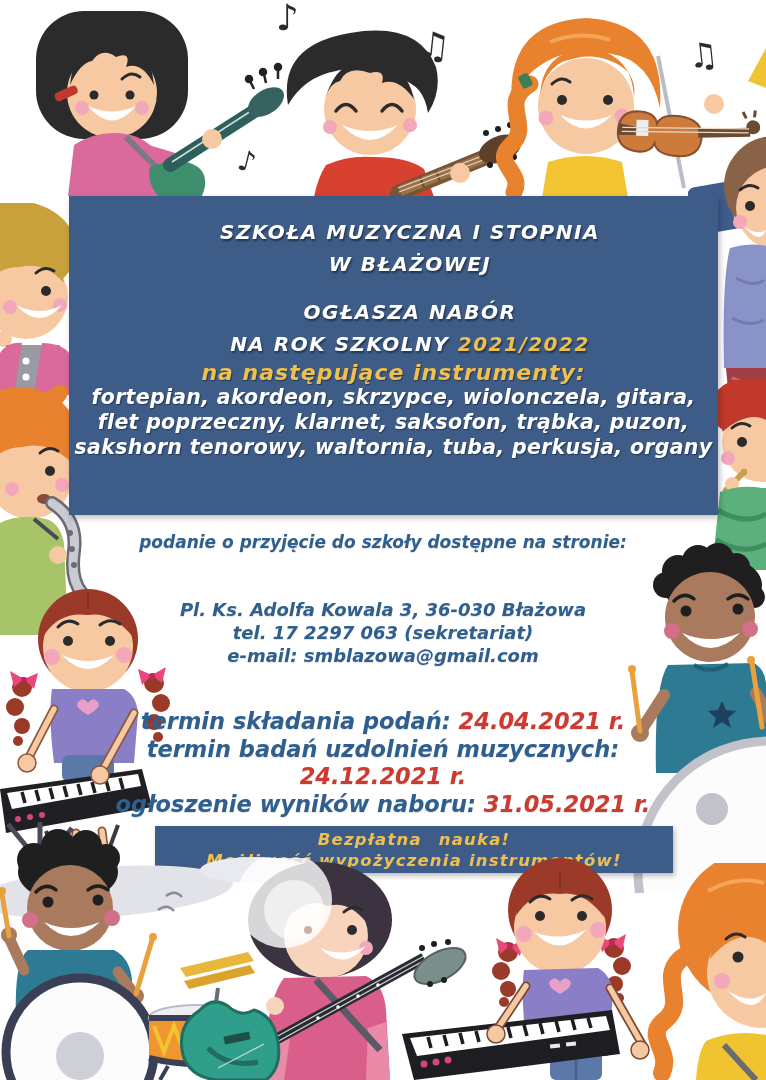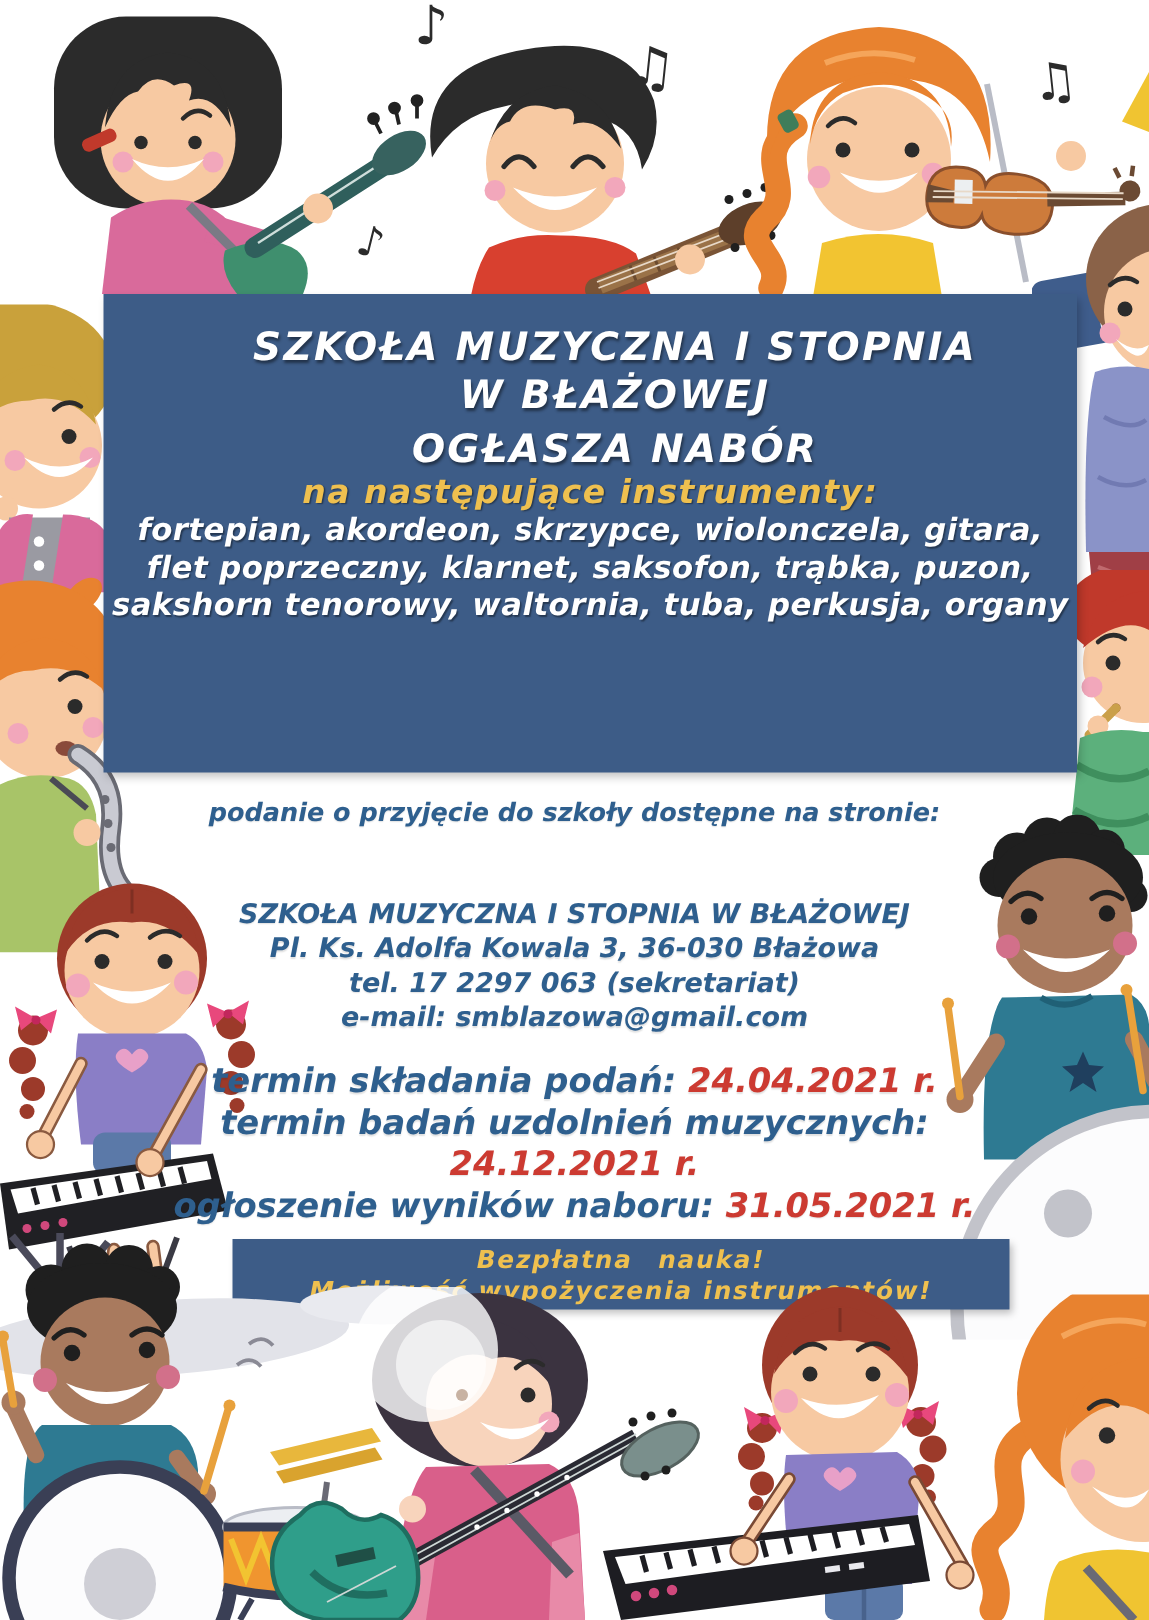--- a/index.html
+++ b/index.html
@@ -17,23 +17,23 @@
     font-family:"DejaVu Sans",sans-serif;
   }
   .deco{position:absolute;}
   .note{position:absolute;color:#2b2b2b;line-height:1;}
   .banner{
     position:absolute;left:69px;top:196px;width:649px;height:319px;
     background:var(--banner-blue,#3d5c87);
     color:#fff;text-align:center;font-style:italic;
     box-shadow:2px 3px 6px rgba(0,0,0,.25);
   }
-  .b-title{font-size:26px;font-weight:bold;letter-spacing:1.5px;line-height:32px;
+  .b-title{font-size:20px;font-weight:bold;letter-spacing:1.5px;line-height:32px;
     text-shadow:1px 2px 2px rgba(0,0,0,.45);padding-left:33px;}
-  .mt20{margin-top:20px;} .mt16{margin-top:4px;}
+  .mt20{margin-top:20px;} .mt16{margin-top:16px;}
   .year{color:var(--accent-yellow,#efc04f);}
   .b-instr-head{color:var(--accent-yellow,#efc04f);font-size:22px;
     font-weight:bold;letter-spacing:1px;text-shadow:1px 1px 1px rgba(0,0,0,.4);}
   .b-instr{font-size:20.5px;font-weight:bold;line-height:25px;letter-spacing:.3px;
     text-shadow:1px 1px 1px rgba(0,0,0,.4);}
   .textblock{
     position:absolute;left:0;width:766px;text-align:center;font-style:italic;
     font-weight:bold;color:var(--text-blue,#2e5f8e);
     text-shadow:0 1px 1px rgba(0,0,0,.12);
   }
@@ -223,20 +223,21 @@
     <circle cx="24" cy="104" r="7" fill="#f7c9a2"></circle>
     <path d="M12,112 Q32,104 54,108 L58,108 L58,190 L4,190 Z" fill="#5cb07c"></path>
     <path d="M10,130 Q36,146 58,134" stroke="#3f8f5e" stroke-width="5" fill="none"></path>
     <path d="M8,160 Q34,176 58,164" stroke="#3f8f5e" stroke-width="5" fill="none"></path>
   </svg>
 
   <div class="banner">
     <div class="b-title mt20">SZKOŁA MUZYCZNA I STOPNIA</div>
     <div class="b-title">W BŁAŻOWEJ</div>
     <div class="b-title mt16">OGŁASZA NABÓR</div>
+    <div class="b-title"><span>NA ROK SZKOLNY</span> <span class="year">2021/2022</span></div>
     <div class="b-instr-head">na następujące instrumenty:</div>
     <div class="b-instr">fortepian, akordeon, skrzypce, wiolonczela, gitara,</div>
     <div class="b-instr">flet poprzeczny, klarnet, saksofon, trąbka, puzon,</div>
     <div class="b-instr">sakshorn tenorowy, waltornia, tuba, perkusja, organy</div>
   </div>
 
   <svg class="deco" style="left:0;top:583px;" width="170" height="296" viewBox="0 0 170 296">
     <circle cx="88" cy="56" r="50" fill="#9c3a2a"></circle>
     <g fill="#9c3a2a">
       <circle cx="22" cy="104" r="10"></circle>
@@ -323,21 +324,20 @@
       <circle cx="4" cy="126" r="4" fill="#e8a13c"></circle>
     <line x1="134" y1="184" x2="124" y2="120" stroke="#e8a13c" stroke-width="5" stroke-linecap="round"></line>
       <circle cx="123" cy="117" r="4" fill="#e8a13c"></circle>
   </svg>
 
   <div class="textblock info">
     <div>podanie o przyjęcie do szkoły dostępne na stronie:</div>
   </div>
 
   <div class="textblock contact">
-    <div>SZKOŁA MUZYCZNA I STOPNIA W BŁAŻOWEJ</div>
     <div>Pl. Ks. Adolfa Kowala 3, 36-030 Błażowa</div>
     <div>tel. 17 2297 063 (sekretariat)</div>
     <div>e-mail: smblazowa@gmail.com</div>
   </div>
 
   <div class="textblock dates">
     <div><span>termin składania podań: </span><span class="red">24.04.2021 r.</span></div>
     <div><span>termin badań uzdolnień muzycznych:</span><span class="red"></span></div>
     <div><span></span><span class="red">24.12.2021 r.</span></div>
     <div><span>ogłoszenie wyników naboru: </span><span class="red">31.05.2021 r.</span></div>

